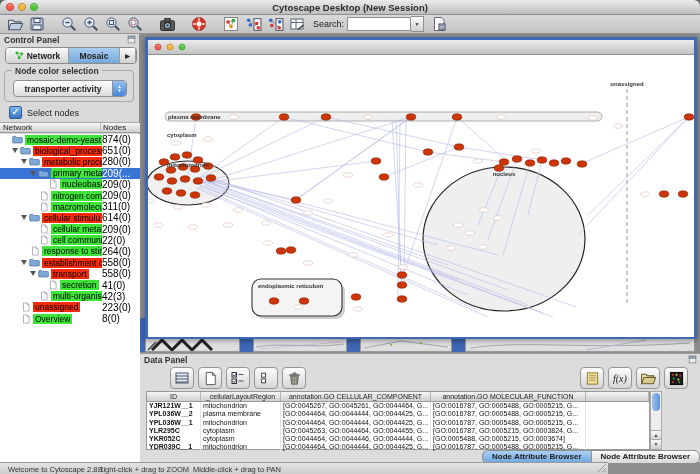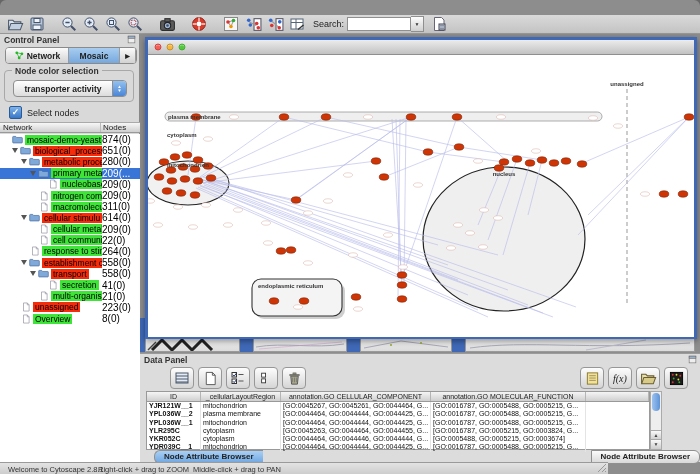--- a/index.html
+++ b/index.html
@@ -75,36 +75,42 @@
     display:flex;align-items:center;justify-content:center;margin-right:4px;}
   .dtable{position:absolute;left:6px;top:37px;width:504px;height:59px;background:#fff;border:1px solid #999;box-sizing:border-box;}
   .thead{display:flex;height:9px;background:linear-gradient(#f5f5f5,#cfcfcf);border-bottom:1px solid #999;}
   .th{font-size:7px;text-align:center;border-right:1px solid #b5b5b5;overflow:hidden;white-space:nowrap;box-sizing:border-box;line-height:9px;}
   .trow{display:flex;height:8.3px;}
   .td{font-size:7px;line-height:8.3px;padding-left:2px;border-right:1px solid #e4e4e4;overflow:hidden;white-space:nowrap;box-sizing:border-box;color:#111;}
   .td.b{font-weight:bold;}
   .vscroll{position:absolute;left:510px;top:37px;width:12px;height:59px;border:1px solid #aaa;background:#eee;box-sizing:border-box;}
   .vthumb{position:absolute;left:1px;top:1px;width:8px;height:18px;border-radius:4px;background:linear-gradient(90deg,#9cc2f0,#5e93d8);}
   .varr{position:absolute;left:0;width:10px;height:9px;font-size:5px;text-align:center;line-height:9px;color:#444;background:linear-gradient(#fafafa,#ccc);border-top:1px solid #aaa;}
-  .btabs{position:absolute;left:14px;right:0;top:96px;display:flex;justify-content:space-between;}
+  .btabs{position:absolute;left:3px;right:0;top:96px;display:flex;justify-content:flex-end;}
   .btab{height:12px;line-height:12px;padding:0 9px;font-size:8px;font-weight:bold;background:linear-gradient(#fbfbfb,#d8d8d8);
     border:1px solid #8f8f8f;border-right:none;color:#222;}
   .btab:first-child{border-radius:6px 0 0 6px;}
   .btab:last-child{border-radius:0 6px 6px 0;border-right:1px solid #8f8f8f;}
   .btab.sel{background:linear-gradient(#a9d0f5,#6ea6e0);}
   
   .statusbar{position:absolute;left:0;bottom:0;width:608px;height:12px;background:linear-gradient(#e3e3e3,#cdcdcd);border-top:1px solid #9a9a9a;box-sizing:border-box;}
   .stext{position:absolute;top:2px;font-size:7.5px;color:#333;}
   .grip{position:absolute;right:1px;bottom:1px;}
 </style>
 </head>
 <body>
 
 <div id="app">
 
+  <div class="titlebar">
+    <span class="tl r"></span>
+    <span class="tl y"></span>
+    <span class="tl g"></span>
+    <div class="wintitle">Cytoscape Desktop (New Session)</div>
+  </div>
 
   <div class="toolbar">
     <div style="display:flex;align-items:center;" id="tb-left">
         <div class="tbtn">
           <span class="icn">
             <svg viewBox="0 0 16 16" width="17" height="17">
               <path d="M1.5 13V4h4l1.5 1.5H13V7" fill="#dce4ef" stroke="#4c596b"></path>
               <path d="M1.5 13l2.2-6h11l-2.2 6z" fill="#c2cfe0" stroke="#4c596b"></path>
             </svg>
           </span>
@@ -480,21 +486,21 @@
             <span style="flex: 0 0 auto; width: 30px;"></span>
             <span class="arrsp"></span>
             <span class="icn tico">
               <svg viewBox="0 0 16 16" width="10" height="10">
                 <path d="M4 1.5h6l3 3v10H4z" fill="#fff" stroke="#889"></path>
                 <path d="M10 1.5v3h3" fill="none" stroke="#889"></path>
               </svg>
             </span>
             <span class="tlabel hl-green">multi-organism pro</span>
           </span>
-          <span class="tcount">21(0)</span>
+          <span class="tcount">42(3)</span>
         </div>
         <div class="tree-row">
           <span class="tw">
             <span style="flex: 0 0 auto; width: 12px;"></span>
             <span class="arrsp"></span>
             <span class="icn tico">
               <svg viewBox="0 0 16 16" width="10" height="10">
                 <path d="M4 1.5h6l3 3v10H4z" fill="#fff" stroke="#889"></path>
                 <path d="M10 1.5v3h3" fill="none" stroke="#889"></path>
               </svg>

